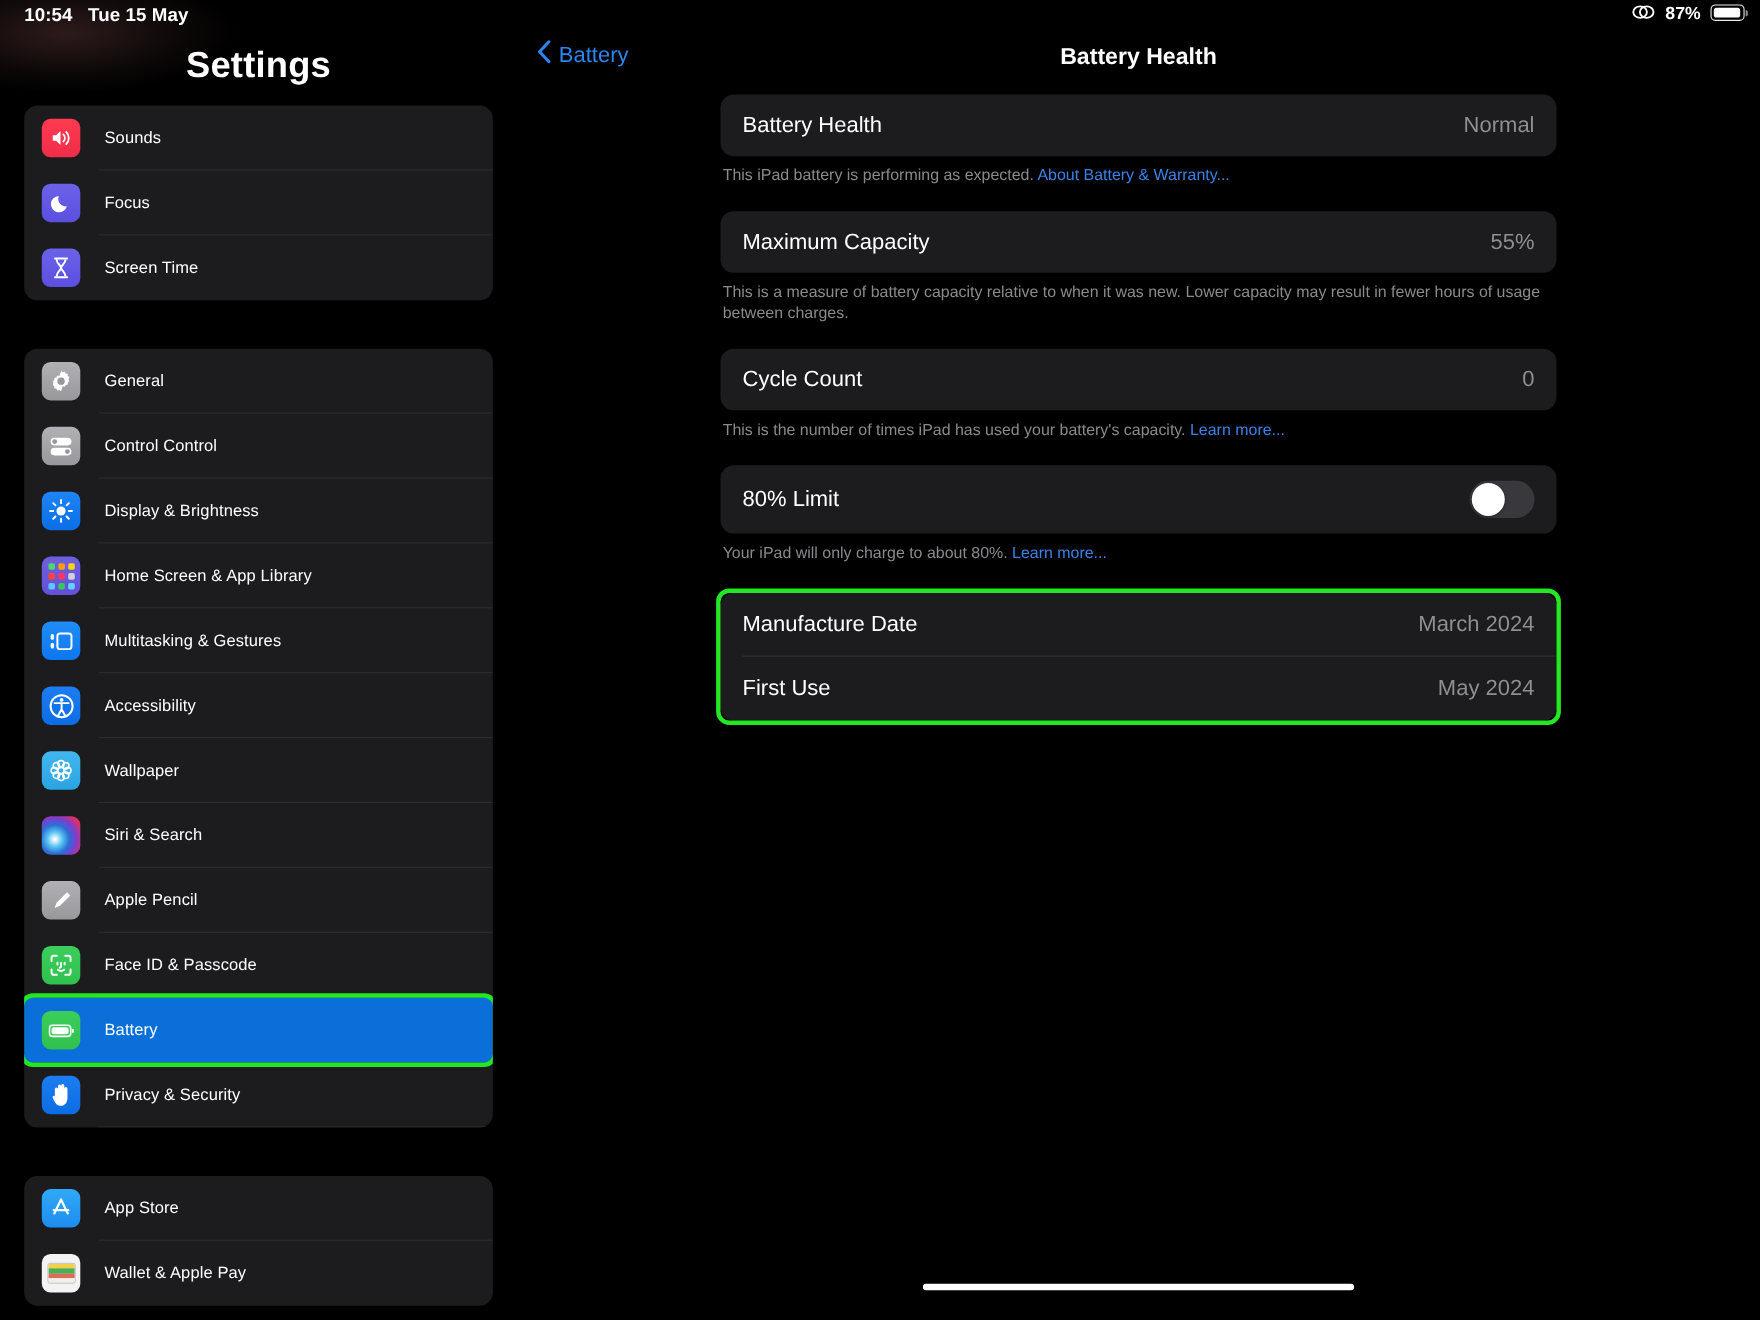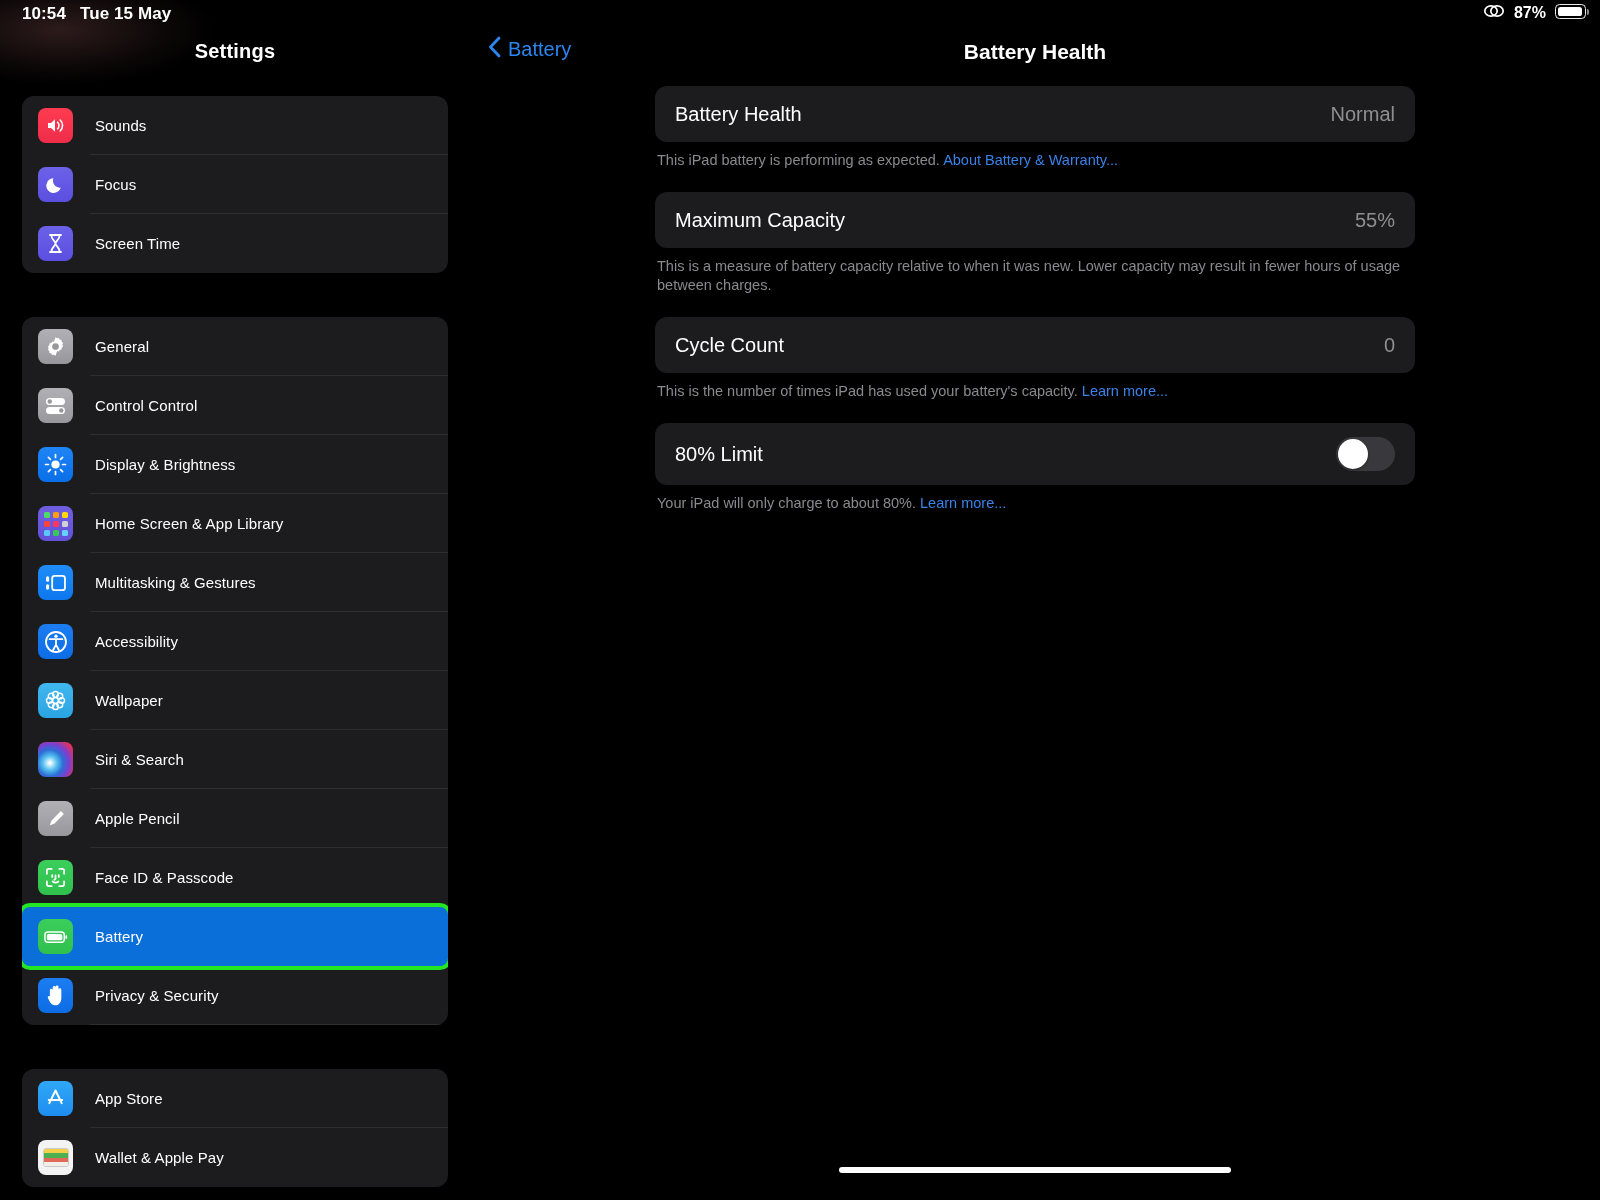--- a/index.html
+++ b/index.html
@@ -31,21 +31,21 @@
     position:relative; width:470px; height:1200px;
     background:#000; flex:0 0 470px; overflow:hidden;
   }
   .sidebar-glow {
     position:absolute; top:0; left:0; width:300px; height:88px;
     background: radial-gradient(ellipse 200px 70px at 60px 30px, rgba(150,90,90,.30), rgba(90,55,55,.12) 55%, rgba(0,0,0,0) 78%);
     pointer-events:none;
   }
   .sb-title {
     position:absolute; top:40px; left:0; width:470px; text-align:center;
-    color:#fff; font-size:20px; font-weight:700; letter-spacing:.2px;
+    color:#fff; font-size:33px; font-weight:700; letter-spacing:.2px;
   }
   .sb-scroll { position:absolute; top:96px; left:0; width:470px; height:1104px; }
   .sb-group {
     margin:0 22px 0 22px; background:#1c1c1e; border-radius:12px; overflow:hidden;
   }
   .sb-gap { height:44px; }
   .sb-row {
     position:relative; display:flex; align-items:center; height:59px; padding-left:16px;
   }
   .sb-row .sep {
@@ -432,19 +432,34 @@
             </span>
 
         </div>
       </div>
       <div class="footnote">
         <span>Your iPad will only charge to about 80%. </span><a href="#">Learn more...</a>
       </div>
 
       <div class="blockgap" style="height:26px;"></div>
 
+      <div style="position:relative; width:760px; margin:0 auto;">
+        <div class="card" style="width:760px;">
+          <div class="card-row" style="height:58px;">
+            <span class="row-label">Manufacture Date</span>
+            <span class="row-value">March 2024</span>
+            <span class="rowsep"></span>
+          </div>
+          <div class="card-row" style="height:58px;">
+            <span class="row-label">First Use</span>
+            <span class="row-value">May 2024</span>
+
+          </div>
+        </div>
+        <div class="hl-box" style="left:-4px; right:-4px; top:-4px; bottom:-4px;"></div>
+      </div>
 
     </div>
 
     <div class="home-indicator"></div>
   </div>
 
 </div>
 
 </body></html>

